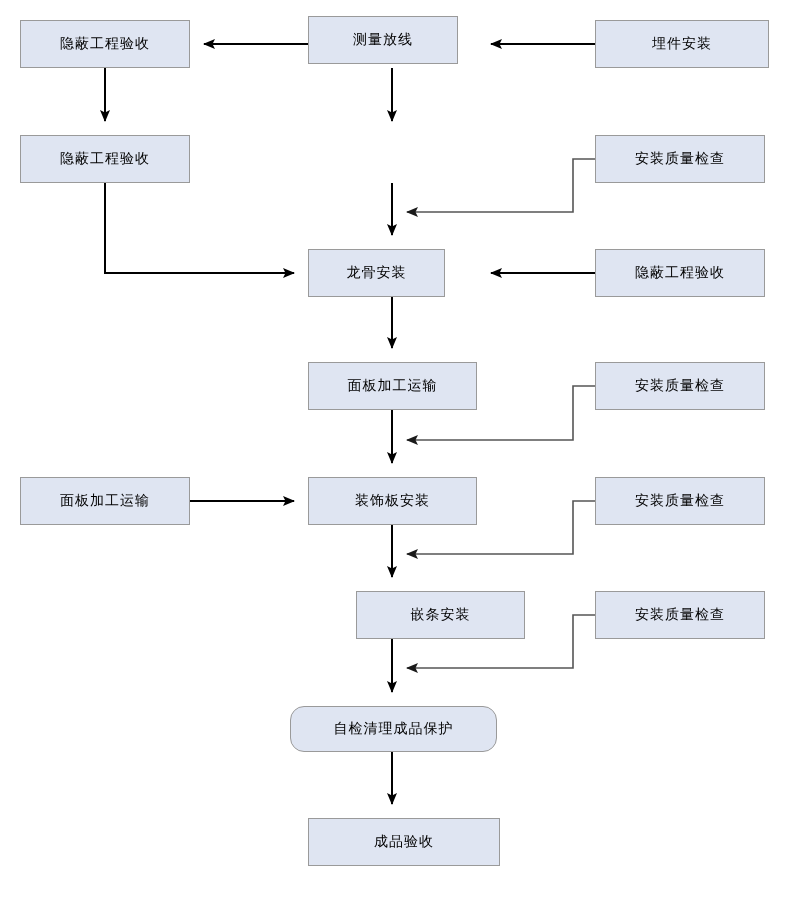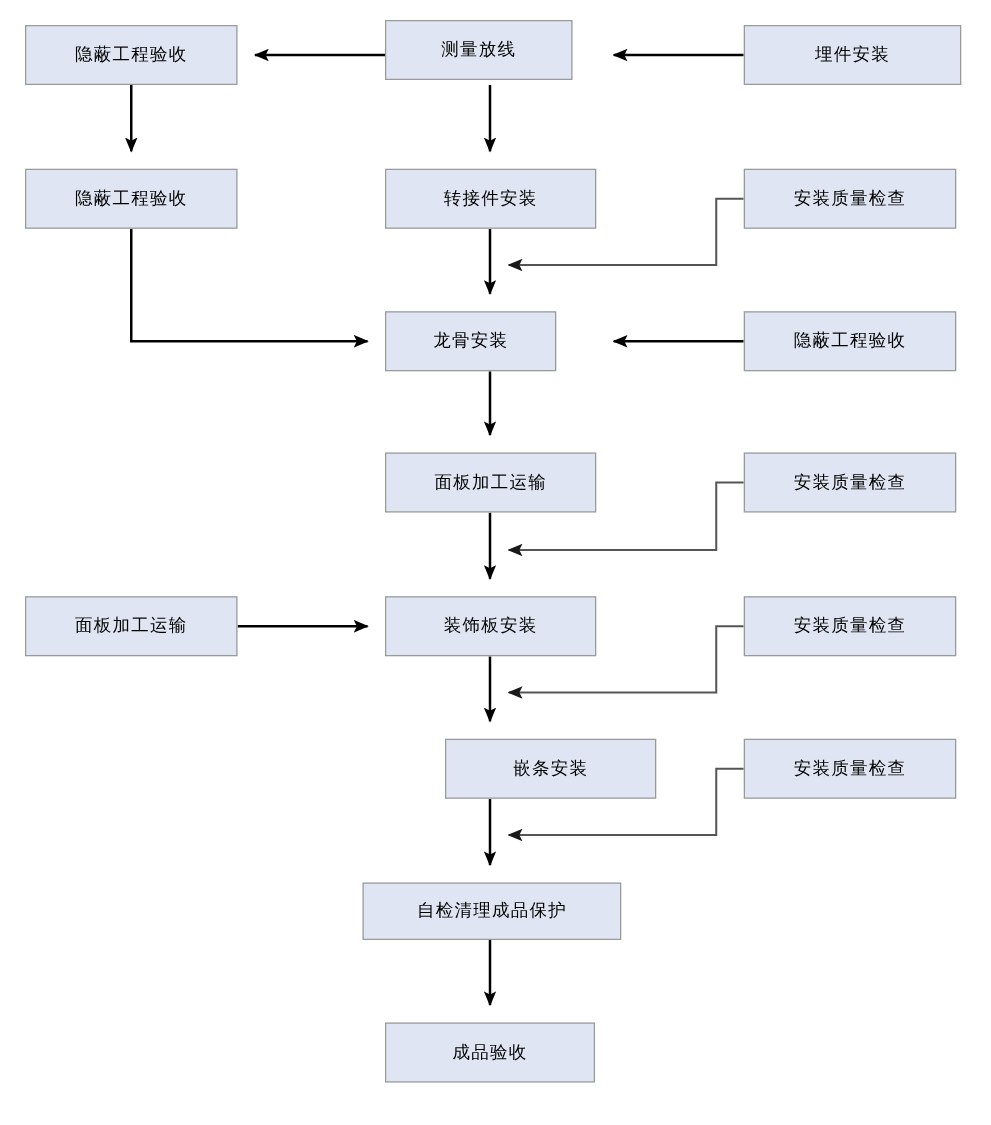--- a/index.html
+++ b/index.html
@@ -92,21 +92,20 @@
   </svg>
 
   <div class="node" style="left:20px;  top:20px;  width:170px; height:48px;">隐蔽工程验收</div>
 
   <div class="node" style="left:308px; top:16px;  width:150px; height:48px;">测量放线</div>
 
   <div class="node" style="left:595px; top:20px;  width:174px; height:48px;">埋件安装</div>
 
   <div class="node" style="left:20px;  top:135px; width:170px; height:48px;">隐蔽工程验收</div>
 
-  <div class="node" style="left:308px; top:135px; width:169px; height:48px;">转接件安装</div>
 
   <div class="node" style="left:595px; top:135px; width:170px; height:48px;">安装质量检查</div>
 
   <div class="node" style="left:308px; top:249px; width:137px; height:48px;">龙骨安装</div>
 
   <div class="node" style="left:595px; top:249px; width:170px; height:48px;">隐蔽工程验收</div>
 
   <div class="node" style="left:308px; top:362px; width:169px; height:48px;">面板加工运输</div>
 
   <div class="node" style="left:595px; top:362px; width:170px; height:48px;">安装质量检查</div>
@@ -114,17 +113,17 @@
   <div class="node" style="left:20px;  top:477px; width:170px; height:48px;">面板加工运输</div>
 
   <div class="node" style="left:308px; top:477px; width:169px; height:48px;">装饰板安装</div>
 
   <div class="node" style="left:595px; top:477px; width:170px; height:48px;">安装质量检查</div>
 
   <div class="node" style="left:308px; top:591px; width:169px; height:48px;margin-left:48px;">嵌条安装</div>
 
   <div class="node" style="left:595px; top:591px; width:170px; height:48px;">安装质量检查</div>
 
-  <div class="node" style="left:290px; top:706px; width:207px; height:46px;">自检清理成品保护</div>
+  <div class="node" style="left:290px; top:706px; width:207px; height:46px;border-radius:14px;">自检清理成品保护</div>
 
-  <div class="node" style="left:308px; top:818px; width:168px; height:48px;">成品验收</div>
+  <div class="node" style="left:308px; top:818px; width:192px; height:48px;">成品验收</div>
 
 </div>
 
 </body></html>

